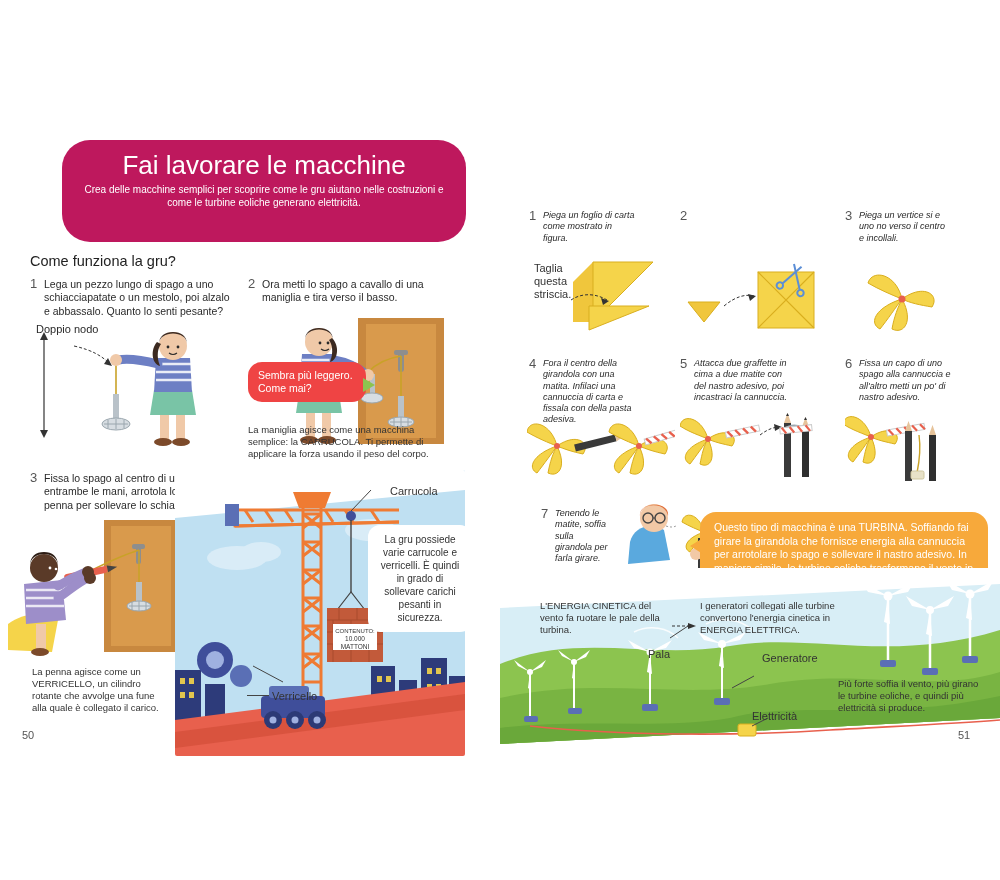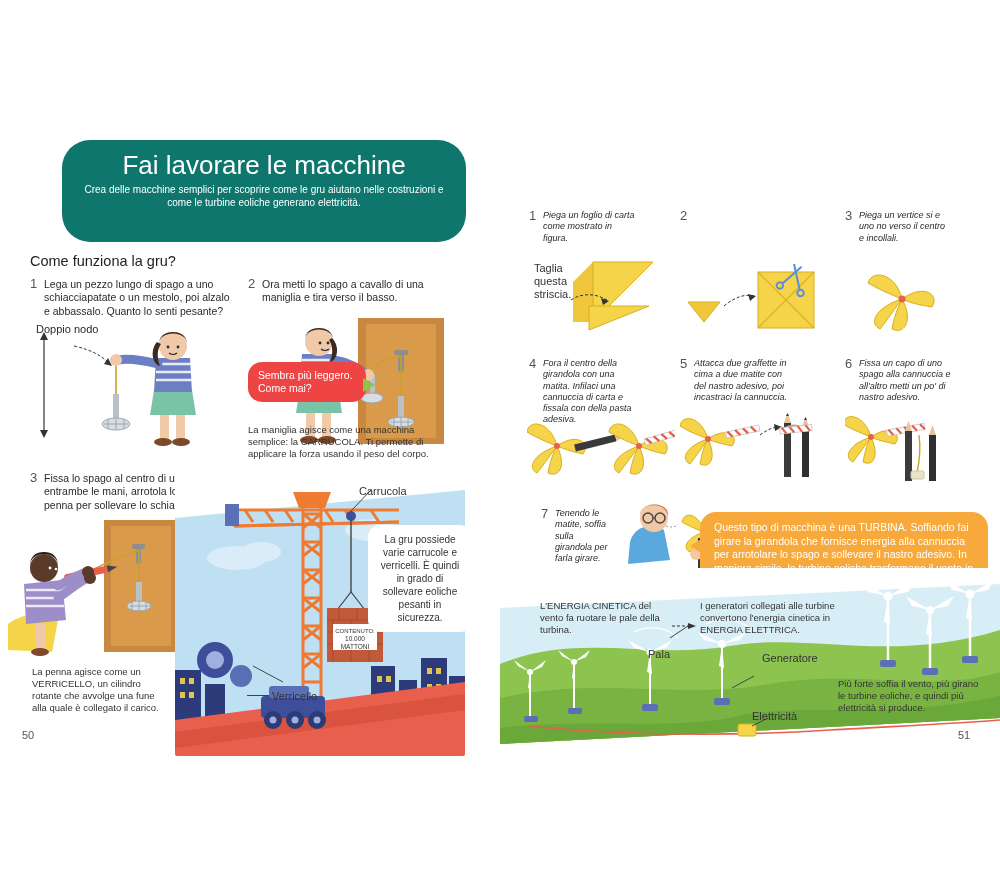--- a/index.html
+++ b/index.html
@@ -14,21 +14,21 @@
   .spread { position:absolute; left:0; top:0; width:1000px; height:880px; }
 
   
   .txt { font-size:10.5px; line-height:1.28; }
   .small { font-size:9px; line-height:1.25;font-style:italic; }
   .tiny { font-size:11px; line-height:1.2; }
 
   
   .title-pill {
     position:absolute; left:62px; top:140px; width:404px; height:102px;
-    background:#0f766e; border-radius:28px;
+    background:#be185d; border-radius:28px;
   }
   .title-pill h1 {
     margin:0; padding:10px 0 2px 0; text-align:center;
     font-size:26px; font-weight:400; color:#ffffff;
     font-family:"Liberation Sans", sans-serif;
   }
   .title-pill .sub {
     margin:0; padding:0 18px; text-align:center; color:#ffffff;
     font-size:10px; line-height:1.32;
   }
@@ -328,25 +328,25 @@
 
       <circle cx="40" cy="190" r="18" fill="#3f4e9a"></circle>
       <circle cx="40" cy="190" r="9" fill="#9fb0e0"></circle>
       <circle cx="66" cy="206" r="11" fill="#5a6fb5"></circle>
 
       <path d="M176 41 L196 20" stroke="#444" stroke-width="1"></path>
       <path d="M78 196 L108 212" stroke="#444" stroke-width="1"></path>
     </svg>
   </div>
 
-  <div class="tiny" style="position:absolute; left:359px; top:485px; color:#333;">Carrucola</div>
+  <div class="tiny" style="position:absolute; left:390px; top:485px; color:#333;">Carrucola</div>
   <div class="tiny" style="position:absolute; left:272px; top:690px; color:#333;">Verricello</div>
   <div class="leader" style="left:247px; top:695px; width:22px;"></div>
 
-  <div class="bubble-white" style="left:368px; top:525px; width:104px;">La gru possiede varie carrucole e verricelli. È quindi in grado di sollevare eoliche pesanti in sicurezza.</div>
+  <div class="bubble-white" style="left:368px; top:525px; width:104px;">La gru possiede varie carrucole e verricelli. È quindi in grado di sollevare carichi pesanti in sicurezza.</div>
 
   <div class="page-num" style="left:22px; top:729px;">50</div>
 
 
   <div class="step" style="left:529px; top:210px; width:106px;">
     <span class="num">1</span>
     <div class="body small">Piega un foglio di carta come mostrato in figura.</div>
   </div>
 
   <div class="step" style="left:680px; top:210px; width:118px;">

